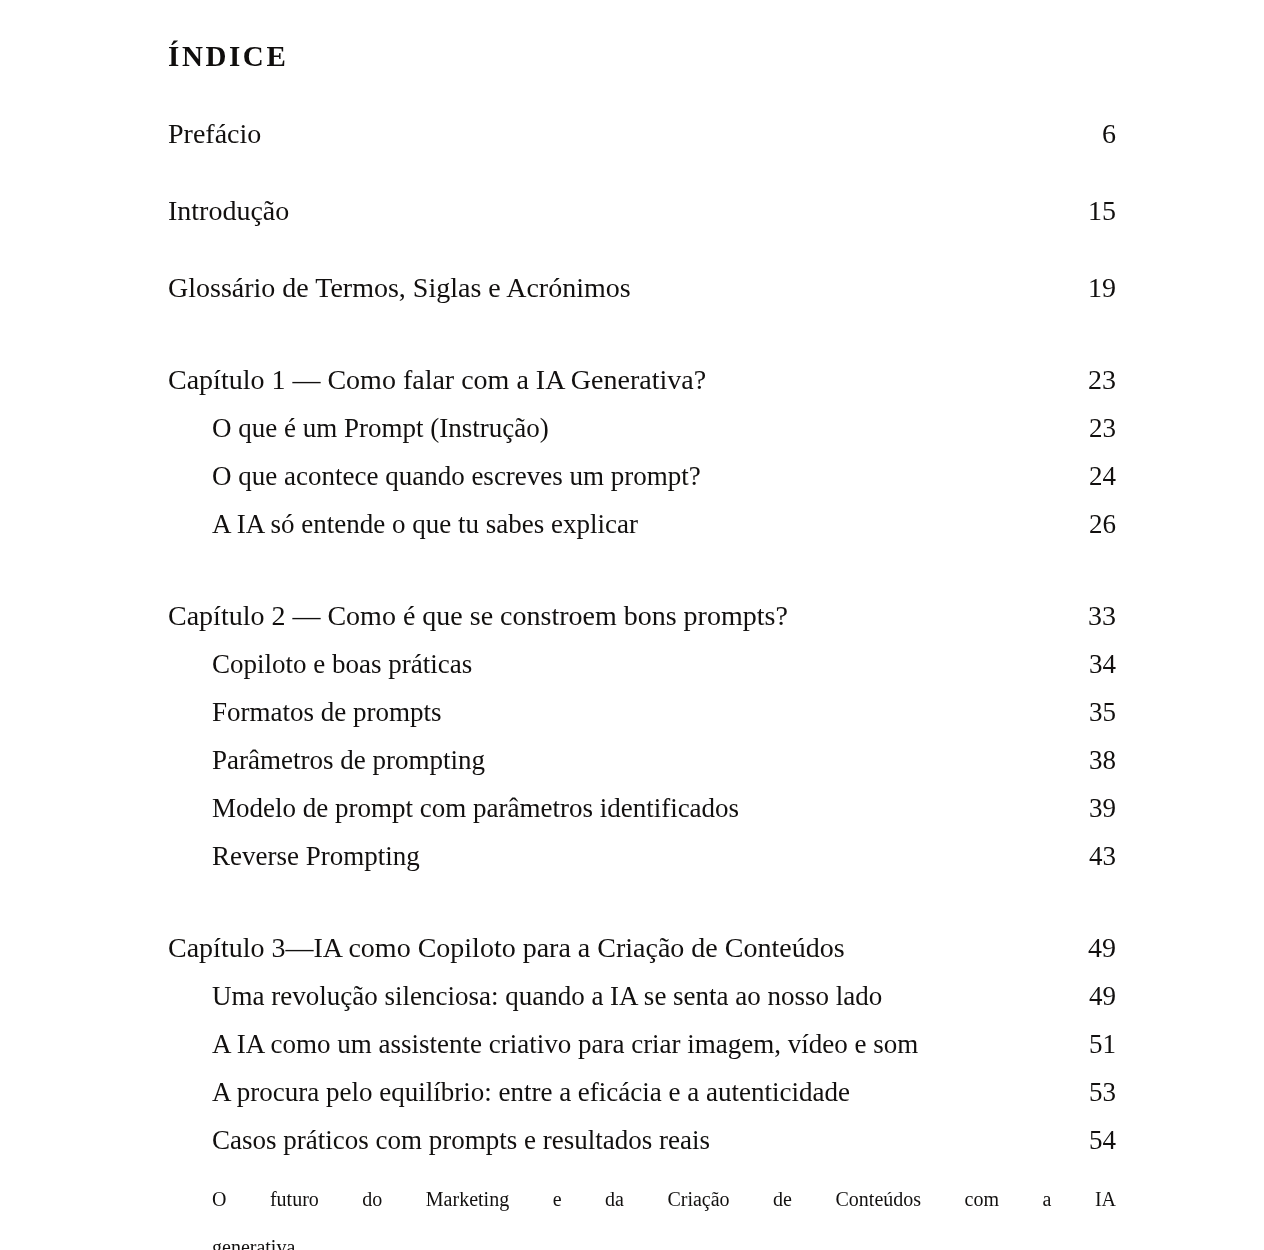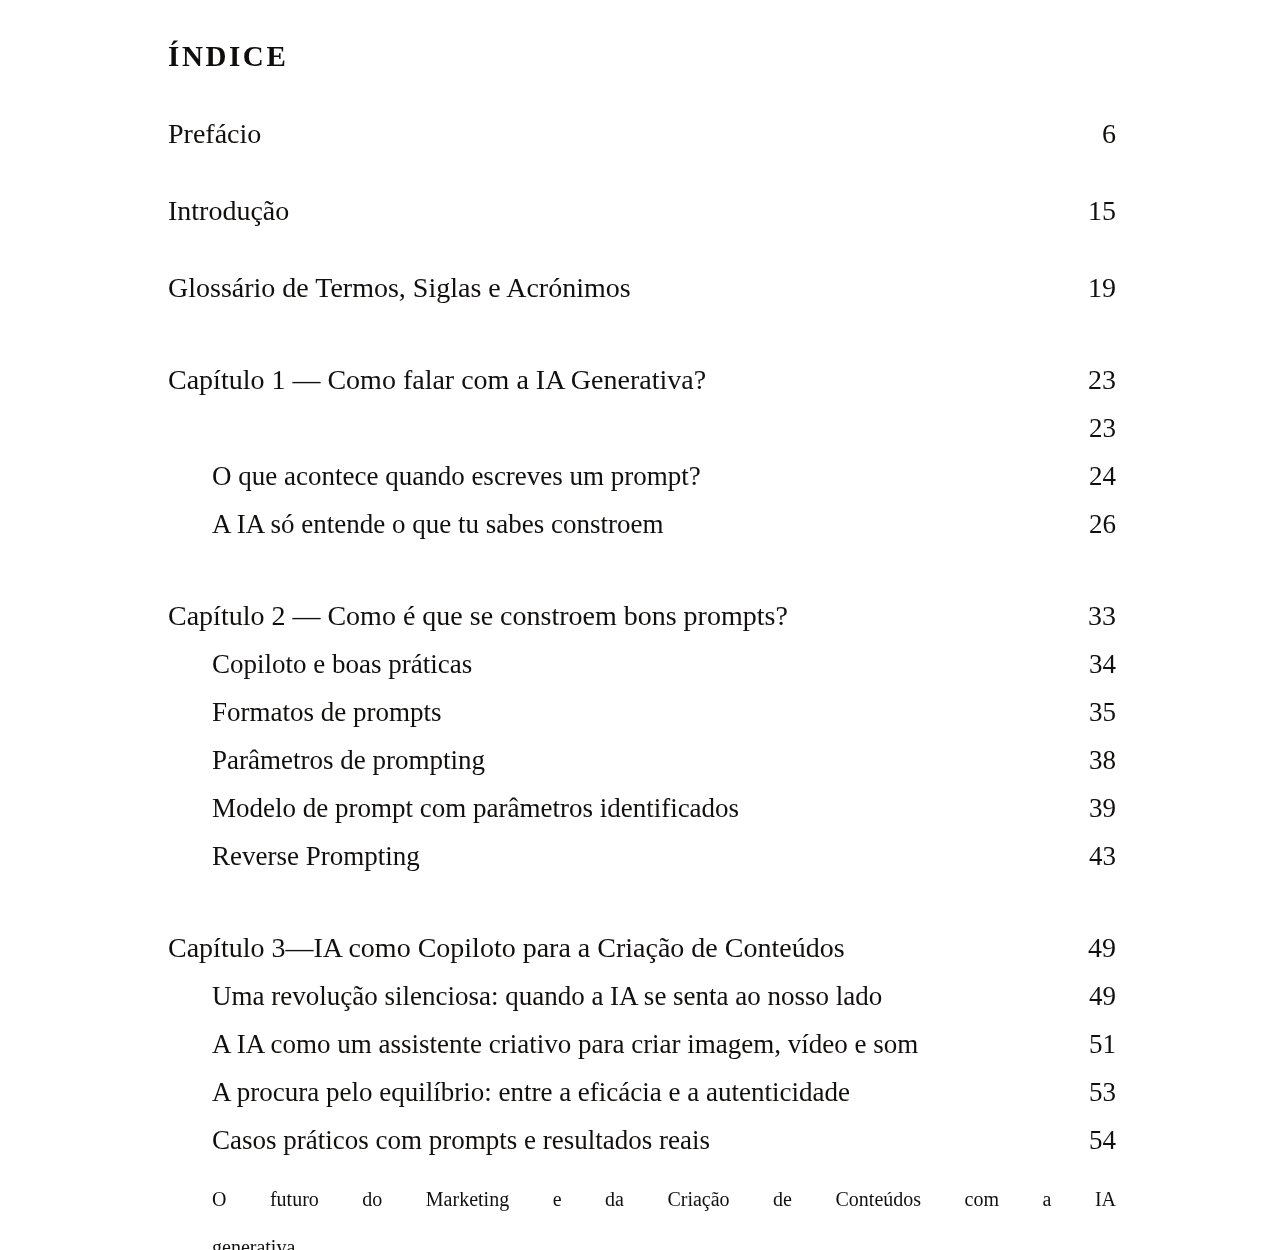--- a/index.html
+++ b/index.html
@@ -164,32 +164,33 @@
 
     <div class="chapter-block">
 
       <div class="entry level-1">
         <span class="label">Capítulo 1 — Como falar com a IA Generativa?</span>
         <span class="filler"></span>
         <span class="page-num">23</span>
       </div>
 
       <div class="entry level-2">
+        <span class="label">O que é um Prompt (Instrução)</span>
         <span class="filler"></span>
         <span class="page-num">23</span>
       </div>
 
       <div class="entry level-2">
         <span class="label">O que acontece quando escreves um prompt?</span>
         <span class="filler"></span>
         <span class="page-num">24</span>
       </div>
 
       <div class="entry level-2">
-        <span class="label">A IA só entende o que tu sabes constroem</span>
+        <span class="label">A IA só entende o que tu sabes explicar</span>
         <span class="filler"></span>
         <span class="page-num">26</span>
       </div>
 
     </div>
 
     <div class="chapter-block">
 
       <div class="entry level-1">
         <span class="label">Capítulo 2 — Como é que se constroem bons prompts?</span>

